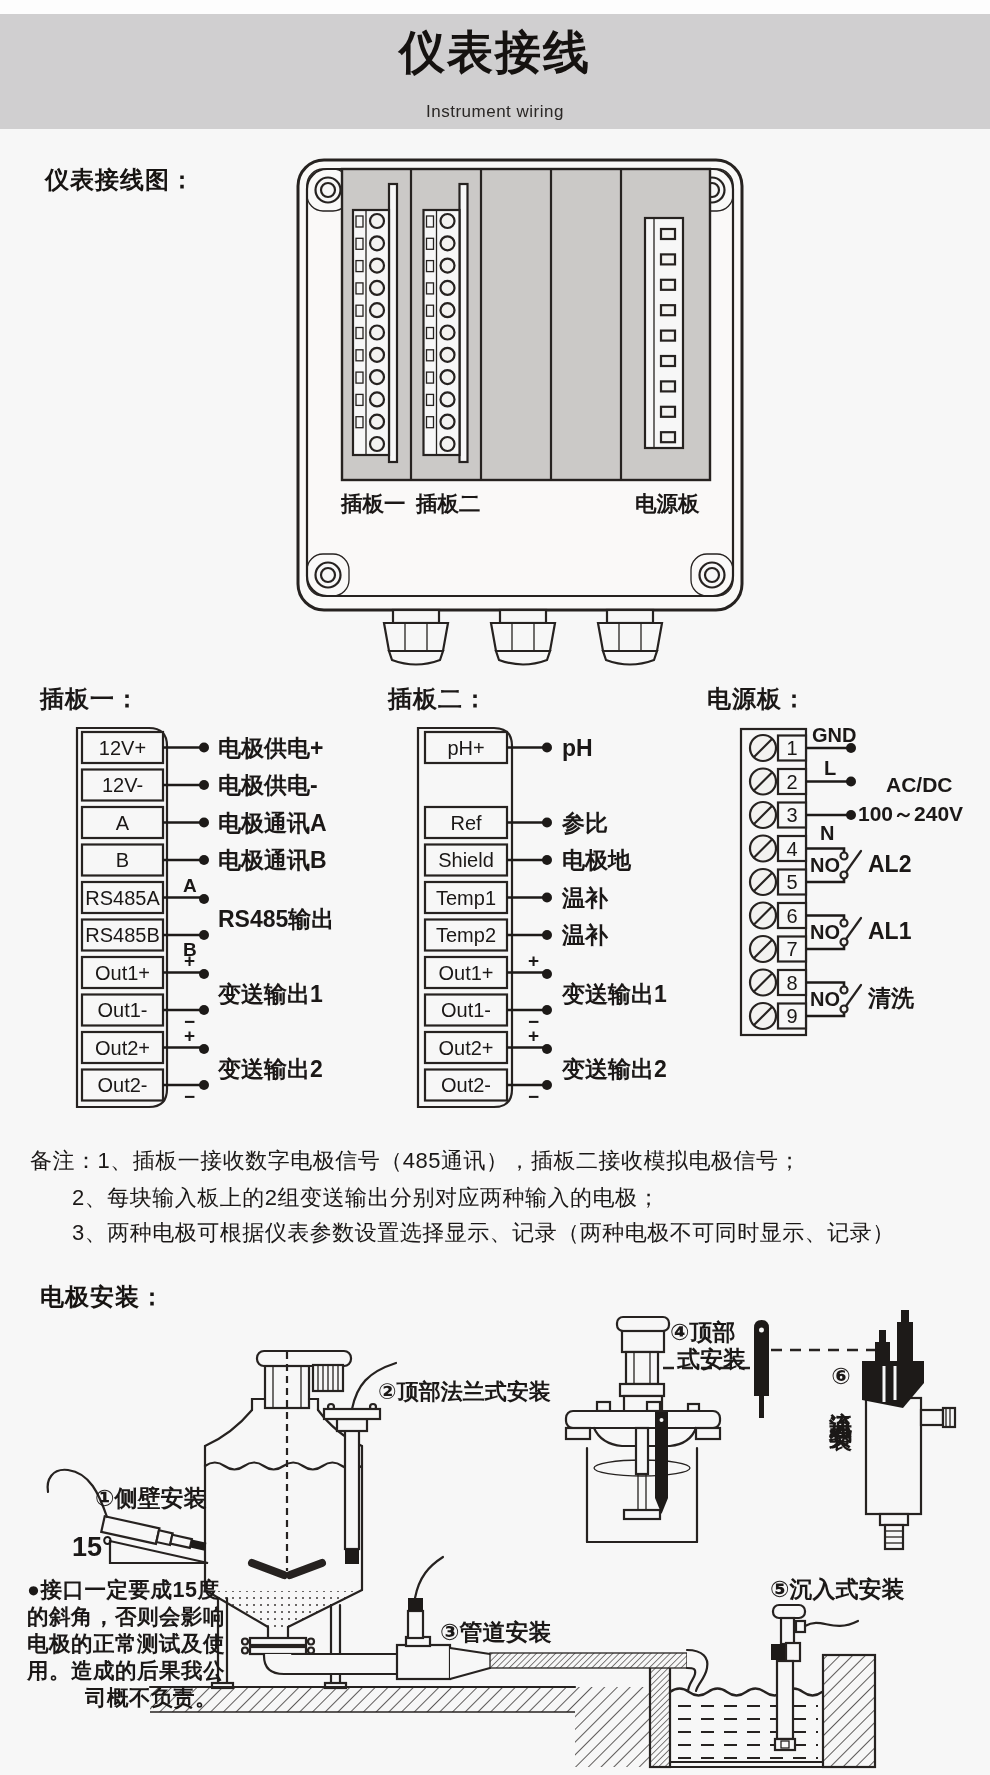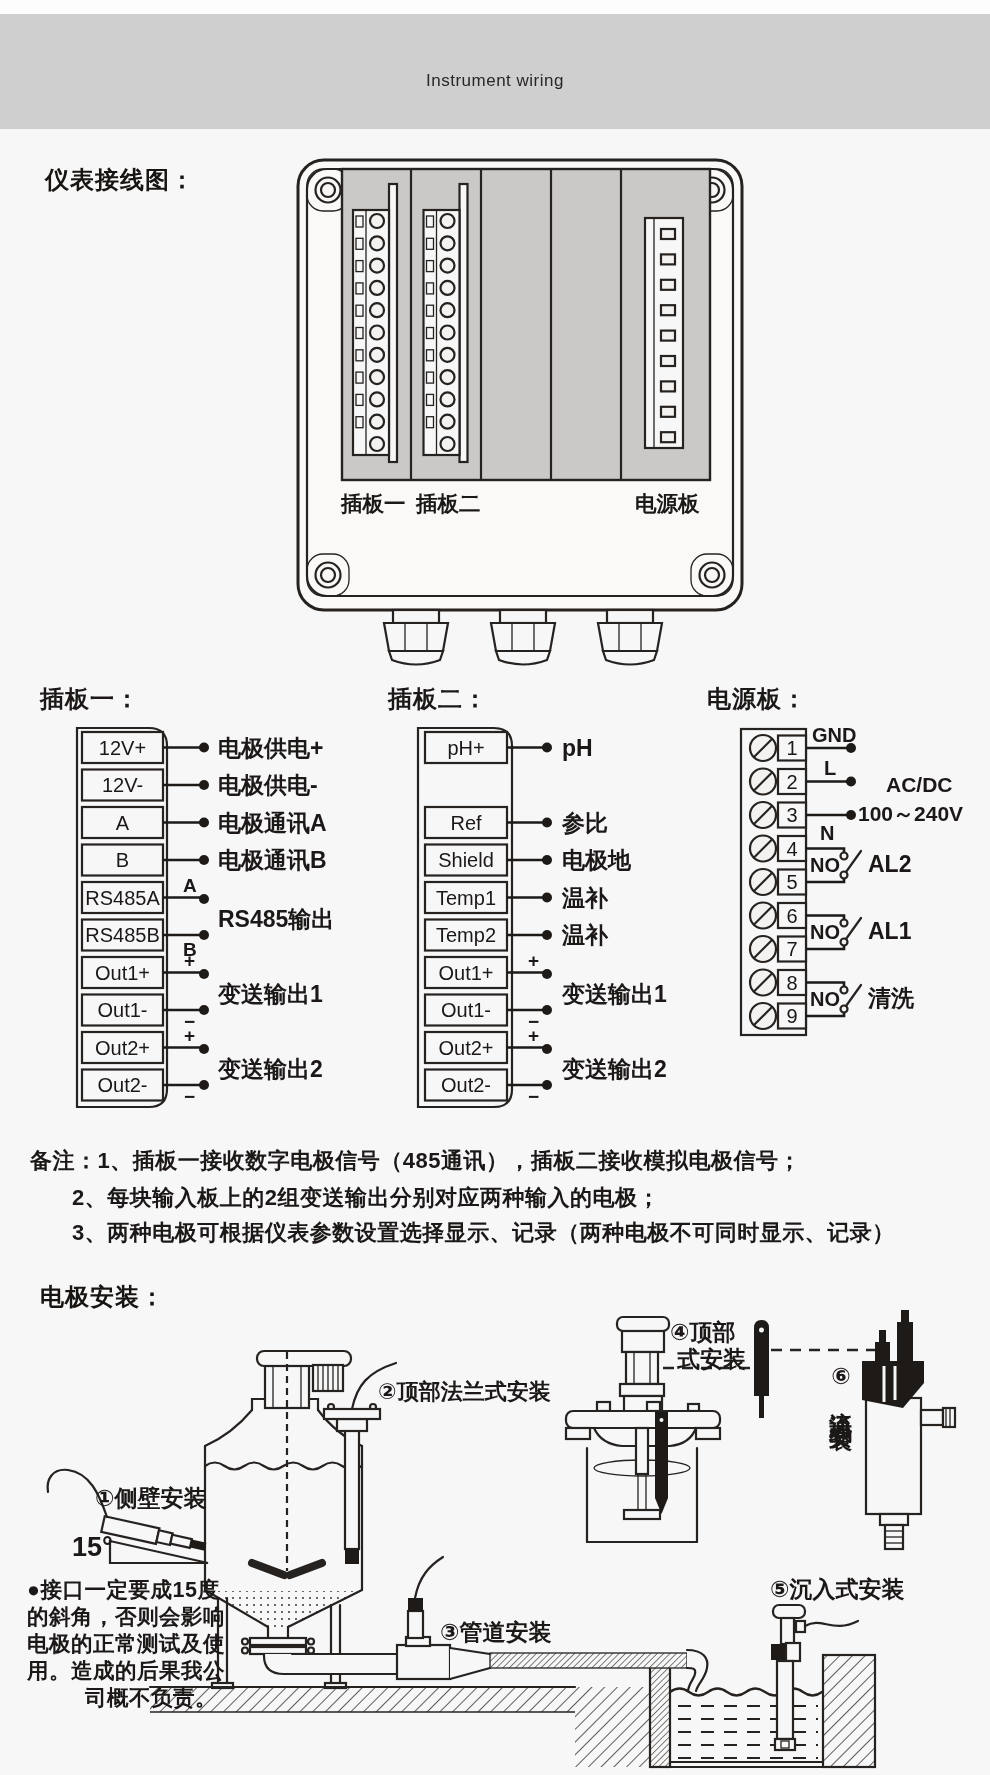--- a/index.html
+++ b/index.html
@@ -5,21 +5,21 @@
   html,body{margin:0;padding:0;background:#e9e8e7;}
   .page{position:relative;width:990px;height:1775px;background:#f7f7f7;overflow:hidden;
         font-family:"Liberation Sans","DejaVu Sans",sans-serif;color:#1b1817;}
   .topstrip{position:absolute;left:0;top:0;width:990px;height:14px;background:#fdfdfd;}
   .band{position:absolute;left:0;top:14px;width:990px;height:115px;background:#d0cfd0;
         display:flex;flex-direction:column;align-items:center;justify-content:center;}
   .band h1{margin:0;font-size:46px;font-weight:700;color:#151210;letter-spacing:2px;}
   .band .sub{font-size:17px;color:#2a2725;margin-top:18px;letter-spacing:.5px;}
   .seclabel{position:absolute;font-size:24px;font-weight:700;color:#171412;letter-spacing:1px;white-space:nowrap;}
   .abs{position:absolute;}
-  .note{position:absolute;font-size:22px;font-weight:700;color:#1b1817;white-space:nowrap;letter-spacing:.5px;}
+  .note{position:absolute;font-size:22px;font-weight:400;color:#1b1817;white-space:nowrap;letter-spacing:.5px;}
   .warn{position:absolute;left:27px;top:1577px;width:190px;font-size:21.5px;font-weight:600;
         line-height:27px;color:#1b1817;letter-spacing:.5px;}
   .warn span{display:block;white-space:nowrap;text-align:right;}
   .vert{position:absolute;left:826px;top:1363px;height:165px;writing-mode:vertical-rl;
         text-orientation:upright;font-size:23px;font-weight:600;letter-spacing:4px;color:#1b1817;}
   
   svg text{font-family:"Liberation Sans","DejaVu Sans",sans-serif;fill:#1b1817;}
   .ln{stroke:#262220;stroke-width:2.2;fill:none;stroke-linecap:round;}
   .ln3{stroke:#262220;stroke-width:3;fill:#faf9f8;}
   .lnf{stroke:#262220;stroke-width:2.2;fill:#f7f7f7;}
@@ -44,20 +44,21 @@
   .slot{font-size:21.5px;font-weight:600;}
   .deg{font-size:27px;font-weight:700;}
 </style>
 </head>
 <body>
 
 <div class="page">
   <div class="topstrip"></div>
 
   <header class="band">
+    <h1>仪表接线</h1>
     <div class="sub">Instrument wiring</div>
   </header>
 
   <div class="seclabel" style="left:45px;top:164px;">仪表接线图：</div>
 
   <svg class="abs" style="left:0;top:140px;" width="990" height="540" viewBox="0 140 990 540">
     <g>
       <rect x="298" y="160" width="444" height="450" rx="26" class="ln3"></rect>
       <rect x="307" y="169" width="426" height="427" rx="20" class="ln" stroke-width="2"></rect>
       <rect x="307" y="169" width="42" height="42" rx="16" class="thin"></rect>

